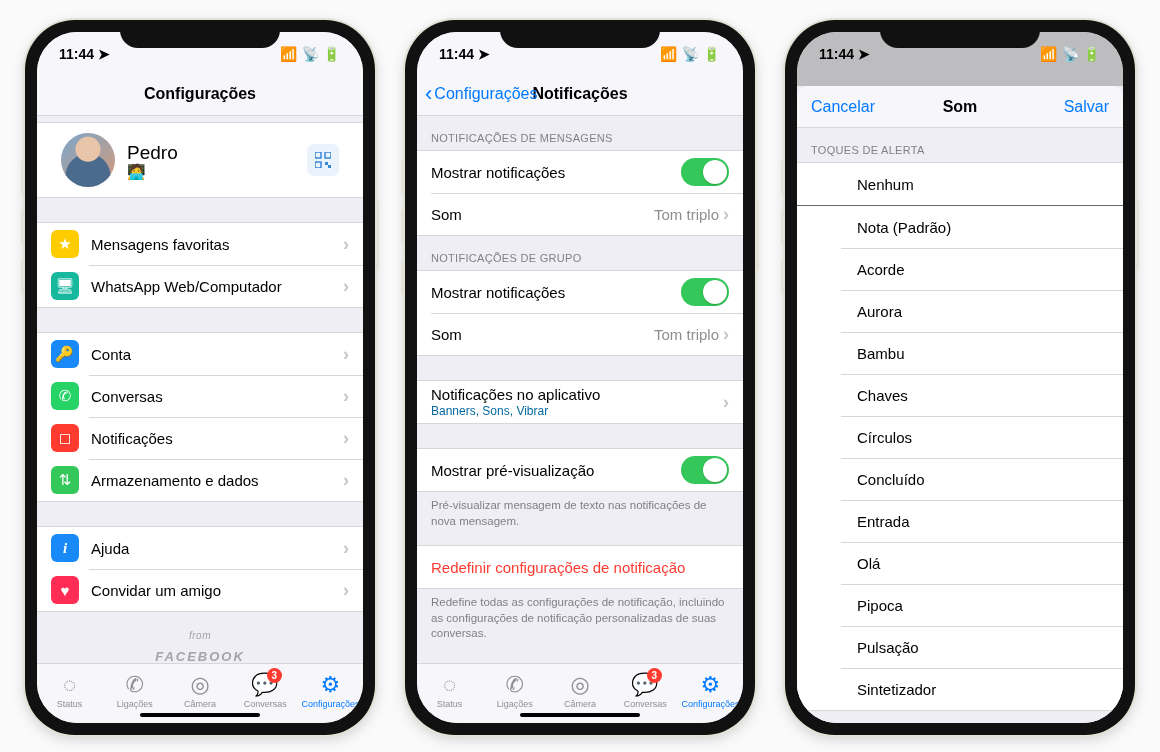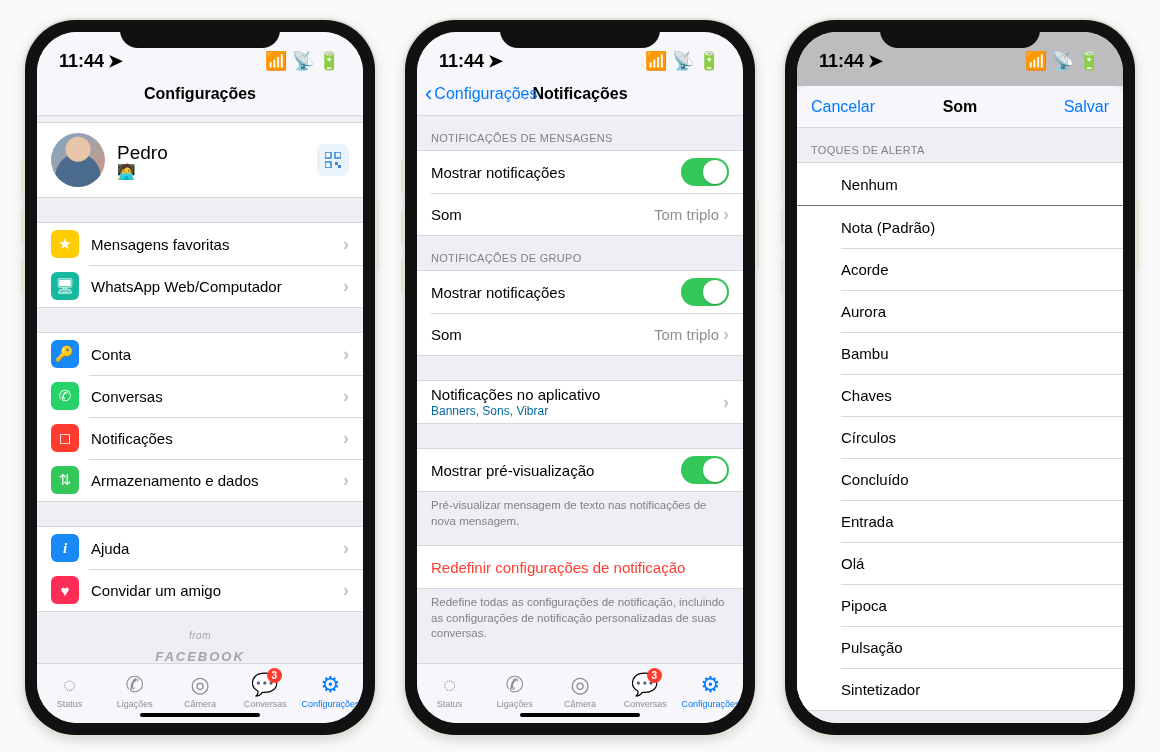--- a/index.html
+++ b/index.html
@@ -50,24 +50,24 @@
     top: 0; left: 50%; transform: translateX(-50%);
     width: 160px; height: 28px;
     background: #111;
     border-bottom-left-radius: 18px;
     border-bottom-right-radius: 18px;
     z-index: 20;
   }
   .status-bar {
     height: 40px;
     display: flex;
-    align-items: flex-end;
+    align-items: center;
     justify-content: space-between;
     padding: 4px 22px 0;
-    font-size: 18px;
+    font-size: 14px;
     font-weight: 600;
     background: #f7f6fb;
   }
   .status-left { display:flex; gap:4px; align-items:center; }
   .status-right { display:flex; gap:4px; align-items:center; }
   .nav-bar {
     height: 44px;
     background: #f7f6fb;
     display: flex;
     align-items: center;
@@ -151,21 +151,21 @@
     right:2px; top:2px;
     width:24px; height:24px;
     background:#fff;
     border-radius:50%;
     box-shadow:0 1px 2px rgba(0,0,0,.2);
   }
   .profile-cell {
     background:#fff;
     display:flex;
     align-items:center;
-    padding:10px 14px;
+    padding:10px 24px;
     border-top:.5px solid #d7d6db;
     border-bottom:.5px solid #d7d6db;
     margin-top: 6px;
   }
   .avatar {
     width:54px; height:54px;
     border-radius:50%;
     background: linear-gradient(135deg,#7ba6c9,#d49a7c);
     margin-right:12px;
     position:relative;
@@ -231,21 +231,21 @@
     font-weight:600;
   }
   .home-indicator {
     position:absolute;
     bottom:6px; left:50%;
     transform:translateX(-50%);
     width:120px; height:4px;
     background:#000;
     border-radius:3px;
   }
-  .sound-list .cell { padding-left: 44px; min-height: 42px; align-items: center; }
+  .sound-list .cell { padding-left: 60px; min-height: 42px; align-items: center; }
   .sound-list .cell + .cell::before { left: 44px; }
   .spacer { height: 24px; }
   .screen.modal .status-bar,
   .screen.modal .prenav {
     background:#bdbdc0;
   }
   .prenav { height:14px; }
   .modal-sheet {
     flex:1;
     background:#efeef4;

